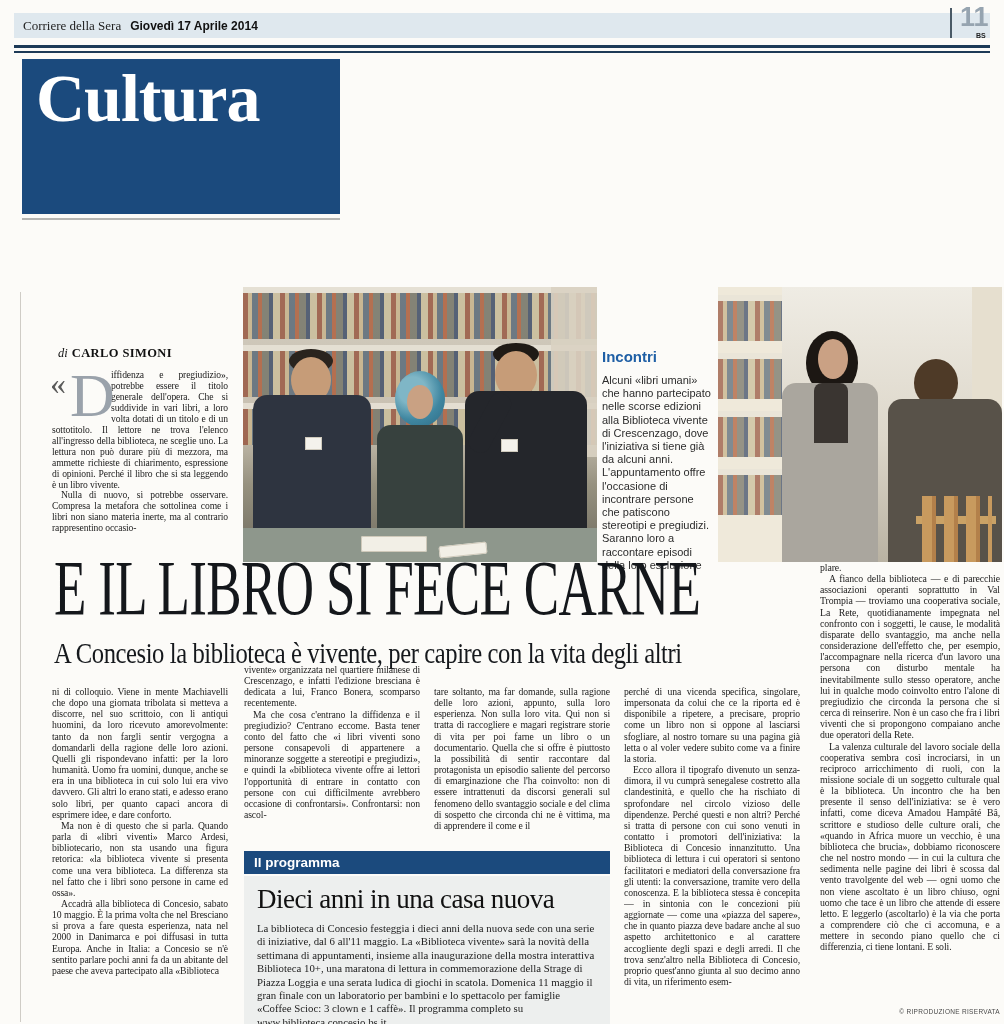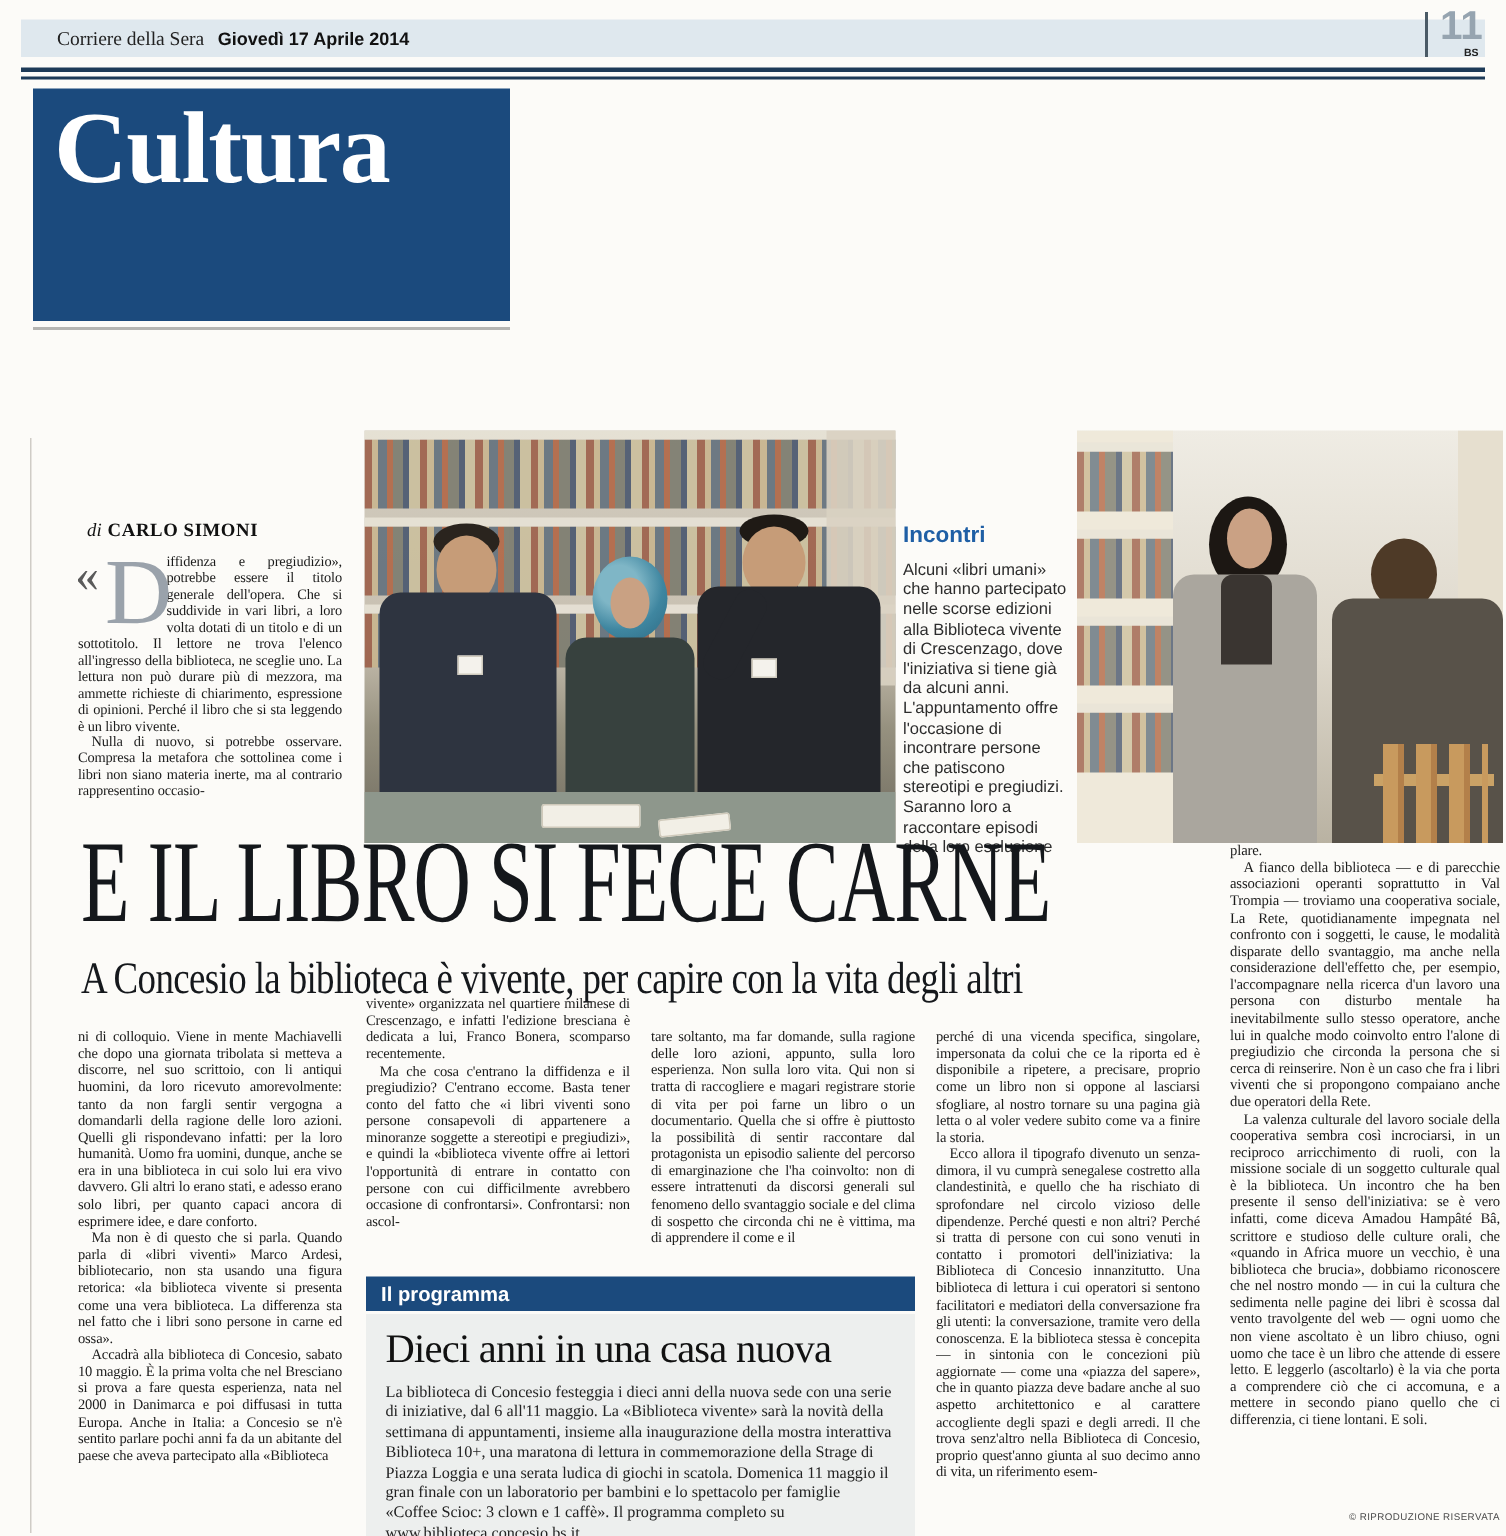--- a/index.html
+++ b/index.html
@@ -1,21 +1,21 @@
 <!DOCTYPE html>
 <html><head>
 <meta charset="utf-8">
 <style>
   html,body{margin:0;padding:0;background:#e9e7e2;}
   .page{position:relative;width:1004px;height:1024px;background:#fcfbf8;overflow:hidden;
         font-family:"Liberation Serif",serif;color:#1c1c1c;}
   
   .band{position:absolute;left:14px;top:13px;width:976px;height:25px;background:#dfe8ee;
         display:flex;align-items:center;padding:0;box-sizing:border-box;}
-  .paper-name{font-family:"Liberation Serif",serif;font-size:13px;color:#222;margin-left:24px;}
+  .paper-name{font-family:"Liberation Serif",serif;font-size:13px;color:#222;margin-left:9px;}
   .issue-date{font-family:"Liberation Sans",sans-serif;font-weight:bold;font-size:12px;color:#111;margin-left:9px;}
   .pagenum-wrap{position:absolute;left:950px;top:6px;width:48px;height:38px;}
   .pagenum-bar{position:absolute;left:0;top:2px;width:2px;height:30px;background:#4a5a66;}
   .pagenum{position:absolute;left:10px;top:-4px;font-family:"Liberation Sans",sans-serif;
            font-weight:bold;font-size:27px;color:#96a4b0;}
   .edition{position:absolute;left:26px;top:26px;font-family:"Liberation Sans",sans-serif;
            font-weight:bold;font-size:7px;color:#222;}
   .rule-a{position:absolute;left:14px;top:45px;width:976px;height:3px;background:#1d3a57;}
   .rule-b{position:absolute;left:14px;top:51px;width:976px;height:2px;background:#1d3a57;}
   

